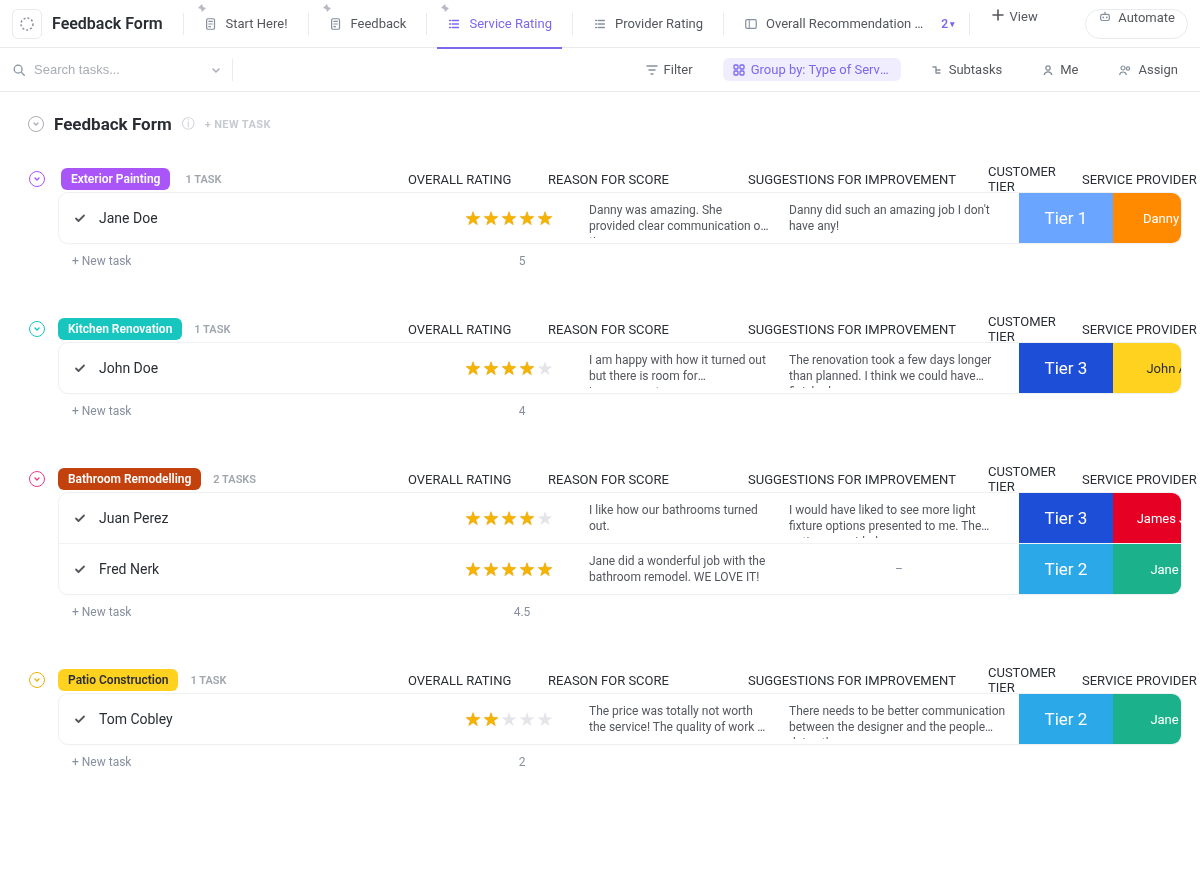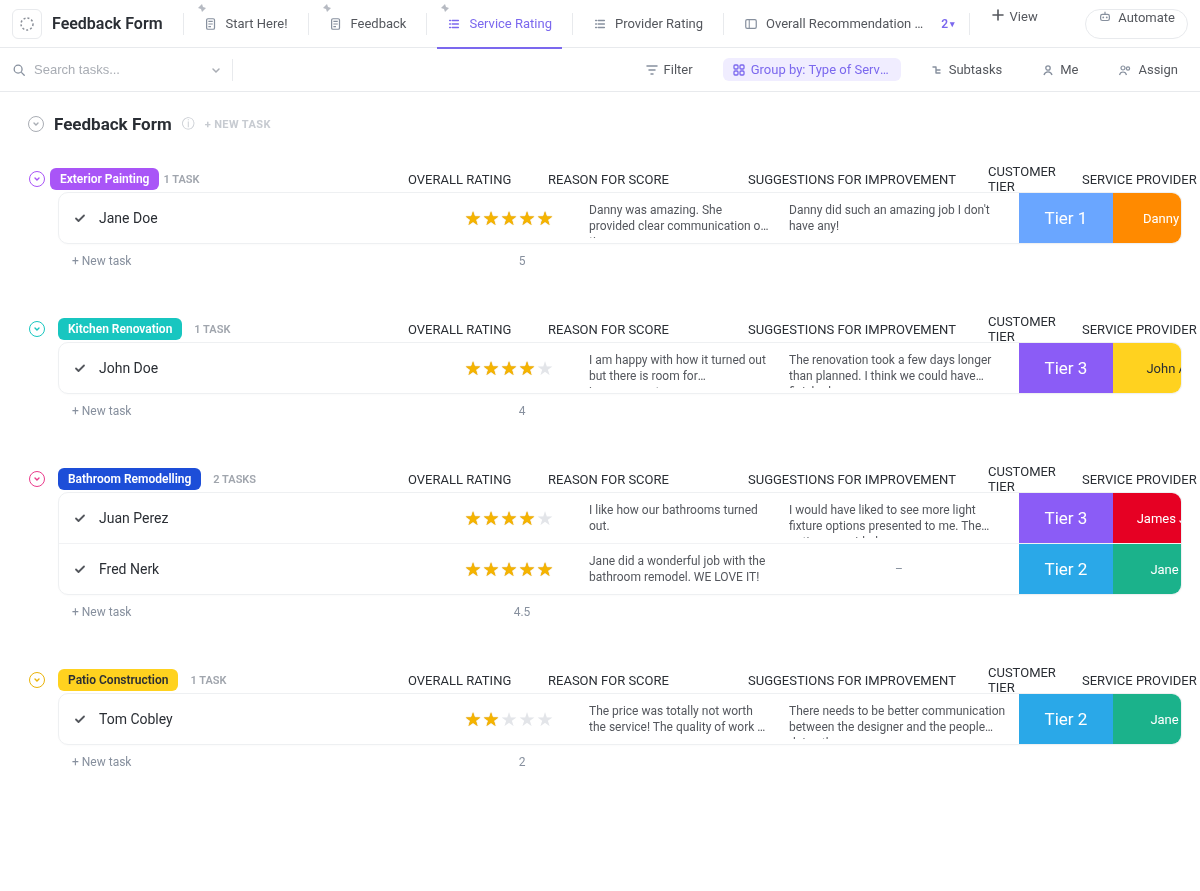--- a/index.html
+++ b/index.html
@@ -139,21 +139,21 @@
     width:18px; height:18px; display:flex; align-items:center; justify-content:center;
     color:#c7cbd1;
   }
   .group-badge {
     font-size:12px; font-weight:600;
     padding: 4px 10px; border-radius: 6px;
     color:#fff;
   }
   .badge-purple { background:#a955f7; }
   .badge-teal   { background:#18c6c0; }
-  .badge-pink   { background:#1d4ed8; }
+  .badge-pink   { background:#c2410c; }
   .badge-yellow { background:#ffd21f; color:#2a2e34; }
   .tasks-count { font-size:11px; font-weight:600; color:#a0a5ad; }
 
   
   .cols {
     display:grid;
     grid-template-columns: 380px 140px 200px 240px 94px 140px;
     align-items:center;
   }
   .colhead-row {
@@ -197,21 +197,21 @@
     color:#fff; font-size:17px; font-weight:400;
   }
   .cell-provider {
     height:50px;
     display:flex; align-items:center; justify-content:center;
     color:#fff; font-size:13px; font-weight:400;
   }
   
   .tier-1 { background:#6aa6ff; }
   .tier-2 { background:#2aa8e8; }
-  .tier-3 { background:#8b5cf6; }
+  .tier-3 { background:#1d4ed8; }
   
   .prov-orange { background:#ff8a00; }
   .prov-yellow { background:#ffd21f; color:#2a2e34; }
   .prov-red    { background:#e60023; }
   .prov-green  { background:#1bb28b; }
 
   
   .group-footer {
     display:grid;
     grid-template-columns: 380px 140px 1fr;
@@ -426,21 +426,21 @@
     </span>
     <span class="list-title">Feedback Form</span>
     <span class="info-dot">ⓘ</span>
     <span class="newtask-pale">+ NEW TASK</span>
   </div>
 
   <div id="groups-mount">
       <div class="group">
     <div class="group-head-wrap">
       <div class="cols colhead-row" style="margin-left:0;">
-        <div style="display:flex;align-items:center;gap:4px;text-align:right;">
+        <div style="display:flex;align-items:center;gap:15px;text-align:right;">
           <span class="group-chev chev-purple">
             <span class="chev-circle">
                   <svg viewBox="0 0 8 8">
                     <path d="M2 3l2 2 2-2" fill="none" stroke="currentColor" stroke-width="1.4" stroke-linecap="round"></path>
                   </svg>
                 </span>
           </span>
           <span class="group-badge badge-purple">Exterior Painting</span>
           <span class="tasks-count">1 TASK</span>
         </div>

